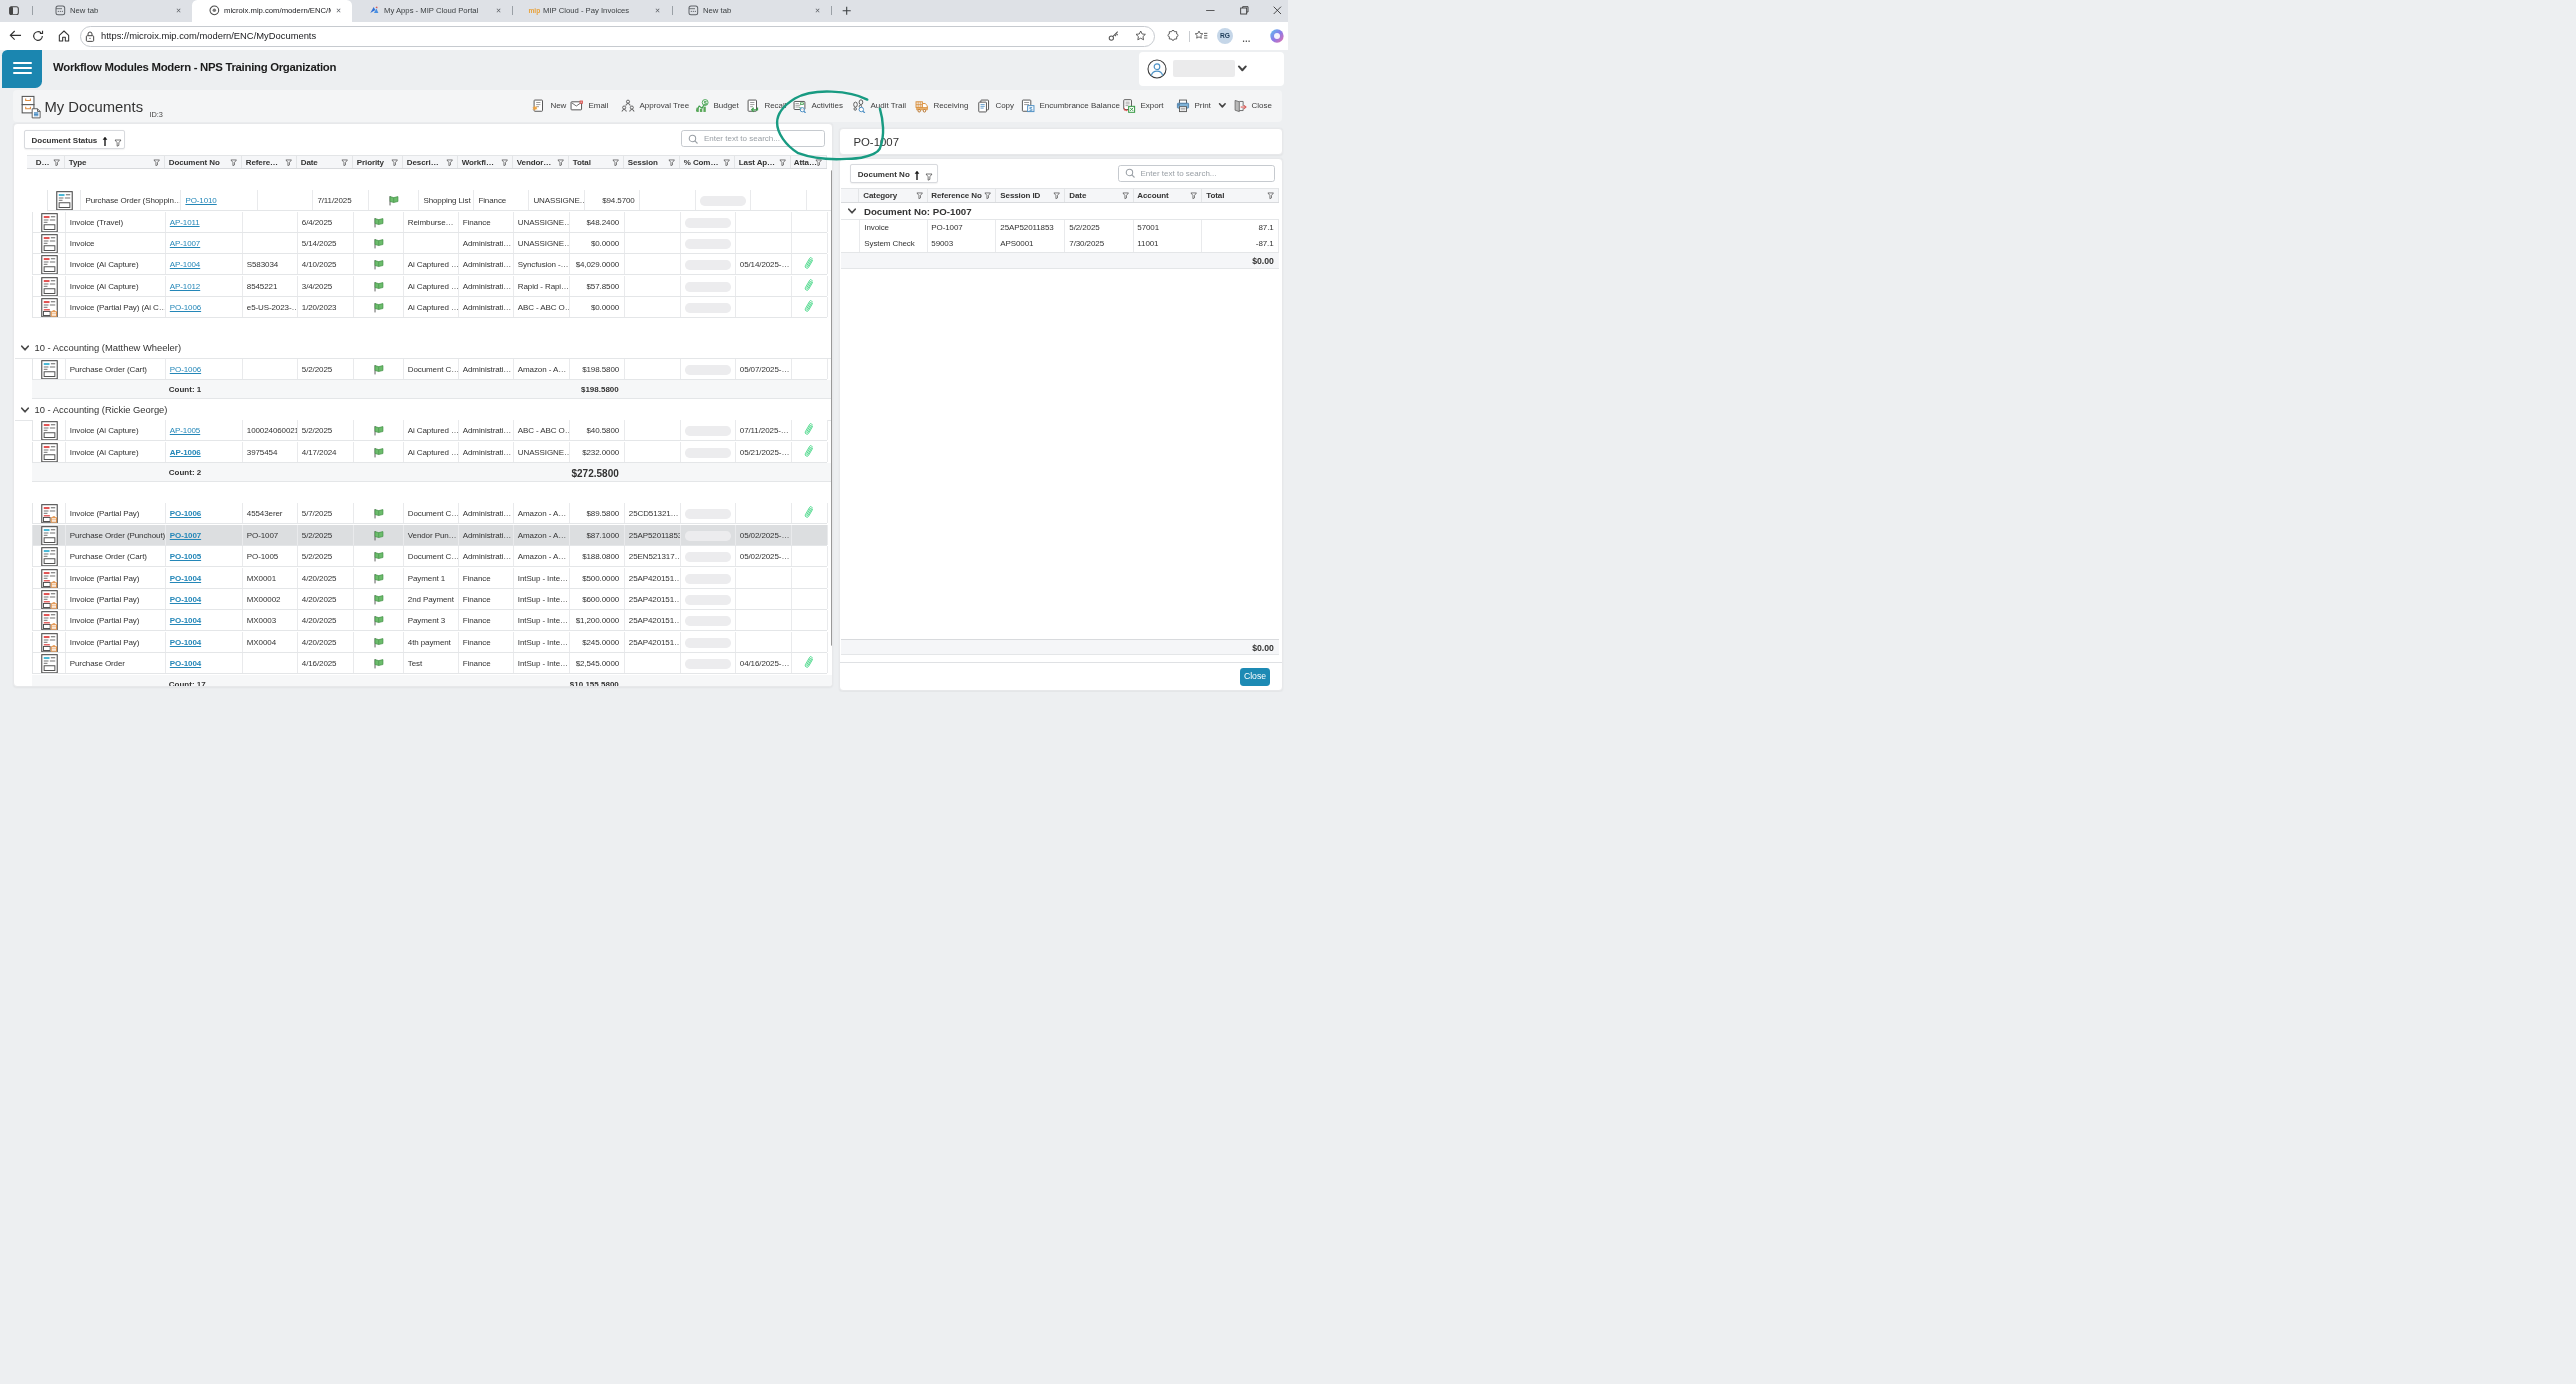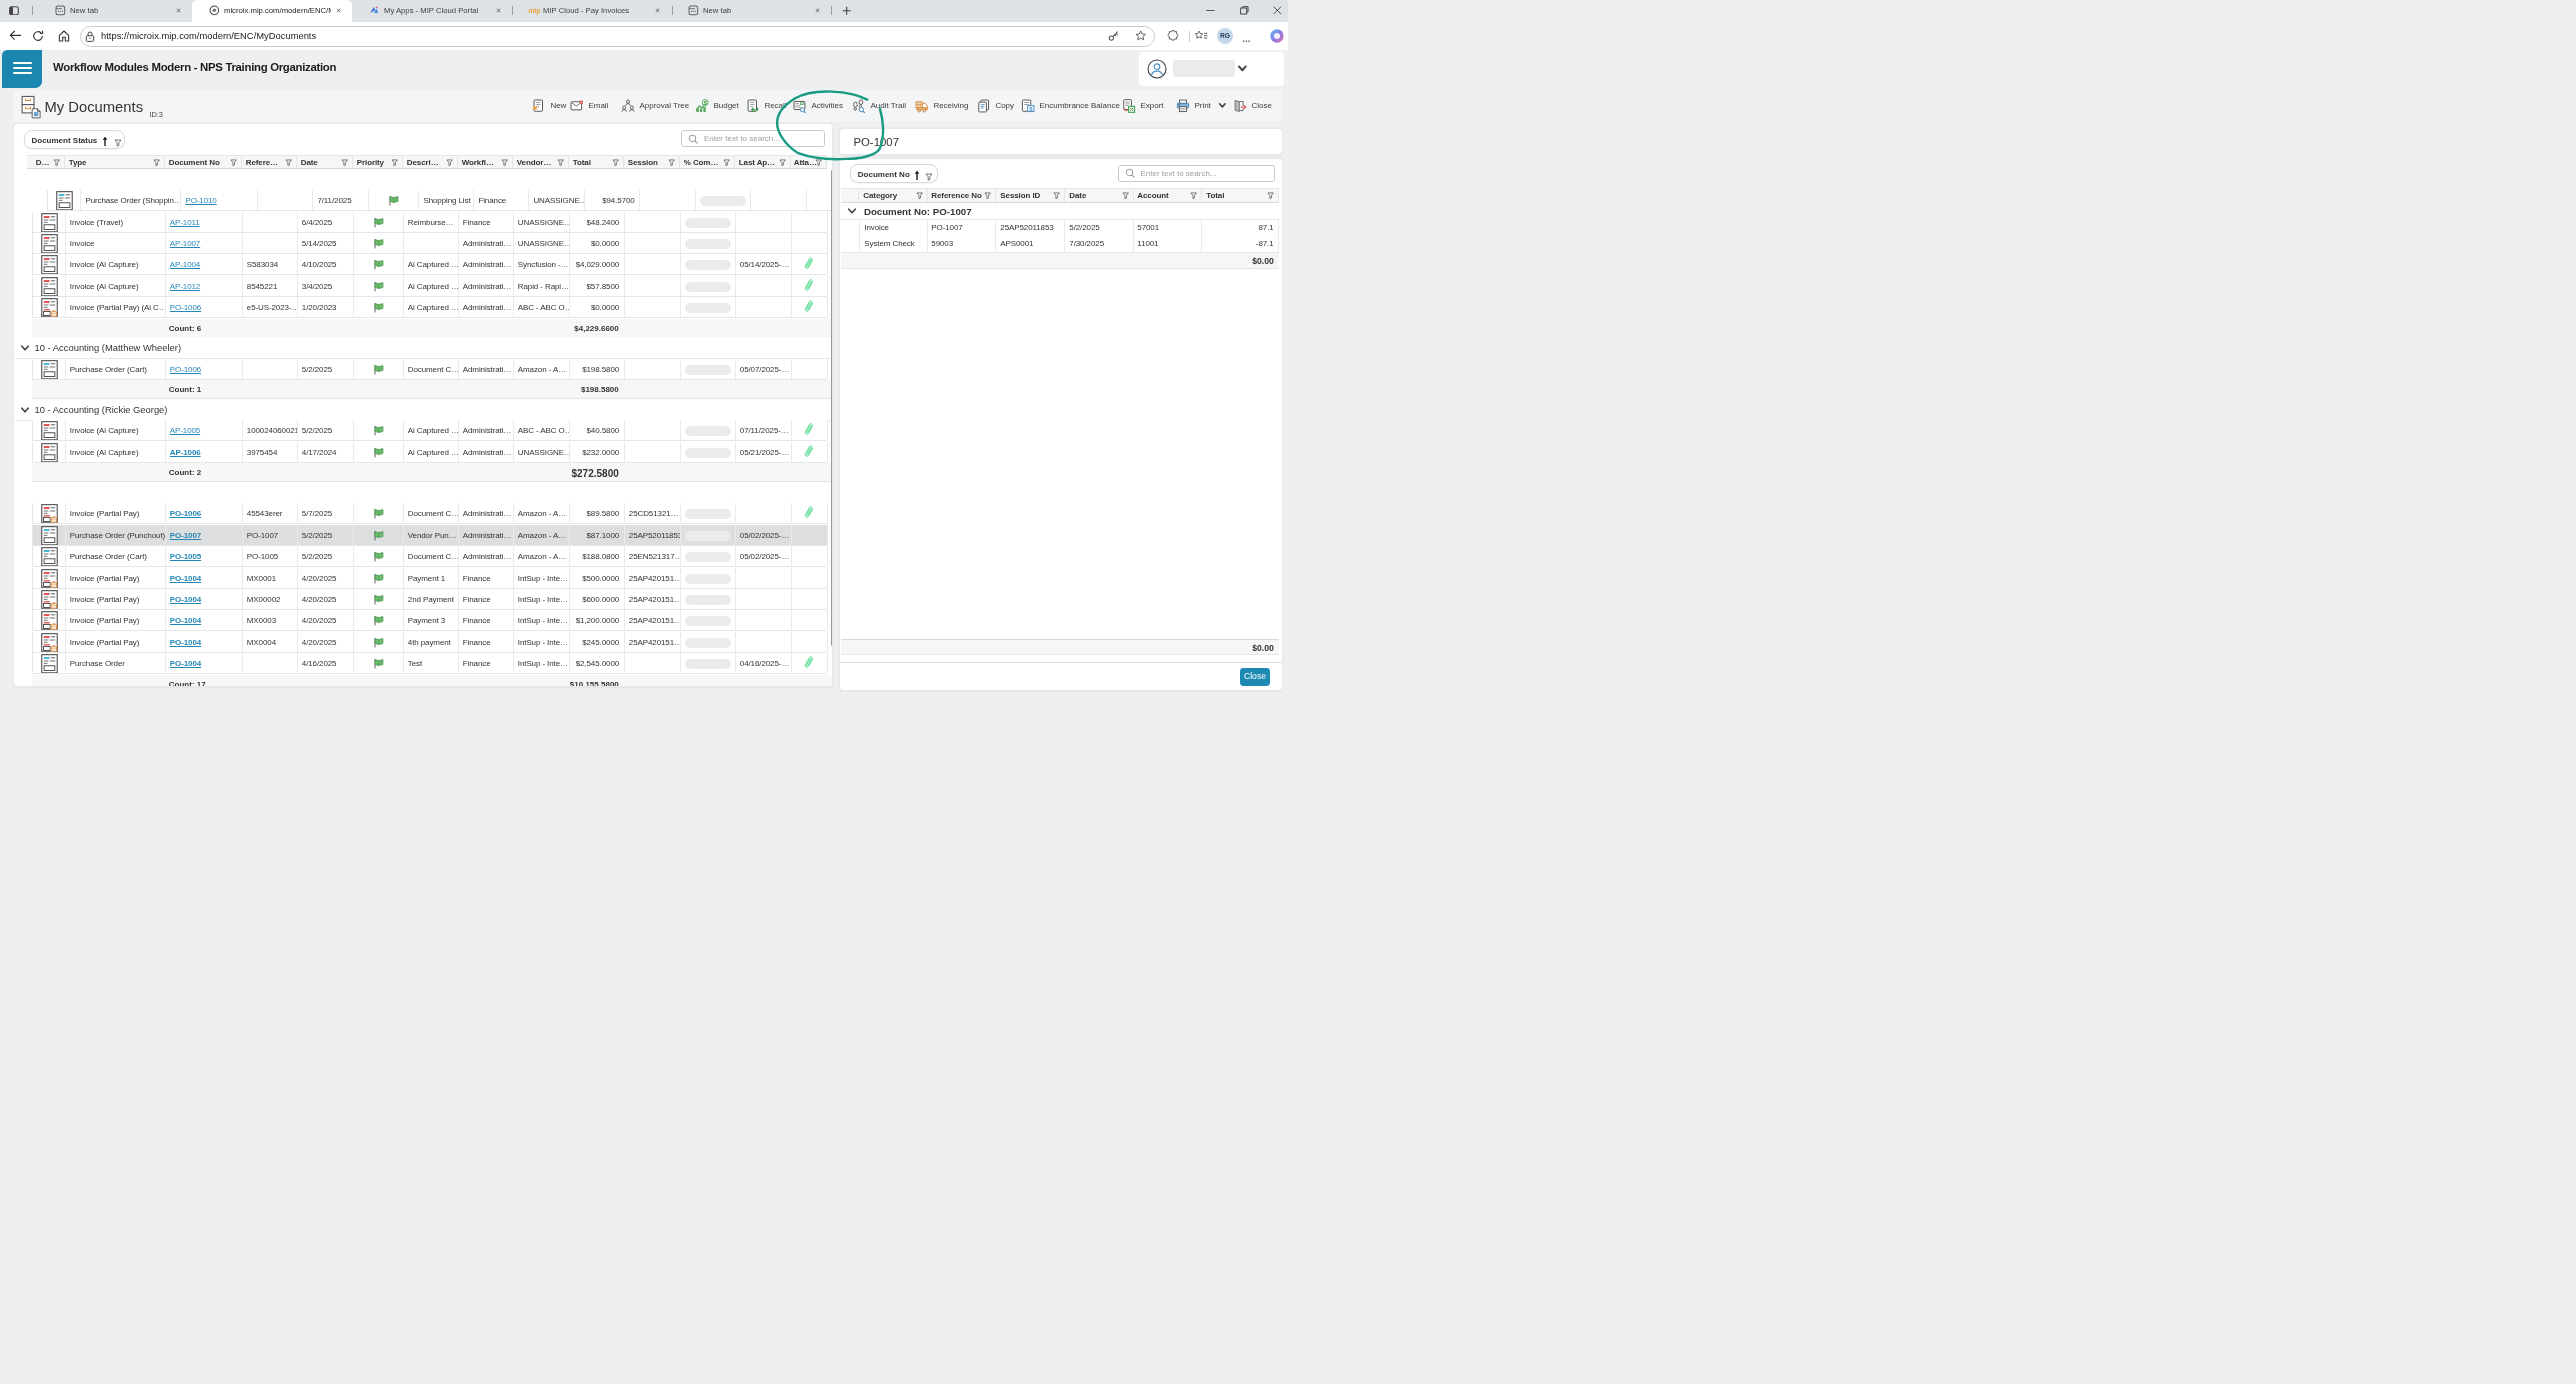--- a/index.html
+++ b/index.html
@@ -17,21 +17,21 @@
 #hamburger .l { position:absolute; left:10.7px; width:19px; height:2px; background:#fff; border-radius:1.3px; }
 #apptitle { position:absolute; left:53px; top:61px; font-size:11.4px; font-weight:bold; color:#1b1b1b; letter-spacing:-0.3px; }
 #avatarbox { position:absolute; left:1139px; top:52px; width:145px; height:34px; background:#fff; border-radius:4px; }
 #toolcard { position:absolute; left:13.4px; top:90px; width:1269px; height:32px; background:#f4f5f6; border-radius:4px; }
 .titem { position:absolute; top:0; height:32px; font-size:8px; color:#3d3d3d; white-space:nowrap; }
 .titem > svg { position:absolute; left:0; top:8.7px; }
 .titem .lbl { position:absolute; left:18px; top:11.4px; }
 #leftpanel { position:absolute; left:13.4px; top:123px; width:820px; height:564px; background:#fff; border-radius:4px; border:0.7px solid #e7e8ea; overflow:hidden; box-shadow:0 0.7px 2px rgba(0,0,0,.05); }
 #rtitle { position:absolute; left:839px; top:128px; width:444px; height:27px; background:#fff; border-radius:4px; border:0.7px solid #e7e8ea; box-shadow:0 0.7px 2px rgba(0,0,0,.05); }
 #rmain { position:absolute; left:839px; top:158px; width:444px; height:533px; background:#fff; border-radius:4px; border:0.7px solid #e7e8ea; overflow:hidden; box-shadow:0 0.7px 2px rgba(0,0,0,.05); }
-.chip { position:absolute; height:19px; background:#fff; border:0.7px solid #d8dade; border-radius:8px; box-shadow:0 0.7px 1.3px rgba(0,0,0,.06); }
+.chip { position:absolute; height:19px; background:#fff; border:0.7px solid #d8dade; border-radius:2px; box-shadow:0 0.7px 1.3px rgba(0,0,0,.06); }
 .chip span { font-size:8px; font-weight:bold; color:#333; }
 .sbox { position:absolute; height:17.4px; background:#fff; border:0.7px solid #c6cacf; border-radius:2.7px; }
 .sbox .ph { position:absolute; left:21.5px; top:3.4px; font-size:8px; color:#9aa0a6; }
 .gh { font-weight:bold; font-size:8px; color:#333; background:#f5f6f8; }
 .cell { position:absolute; top:0; height:100%; overflow:hidden; white-space:nowrap; font-size:8px; letter-spacing:-0.1px; color:#333; }
 .cell.bl { border-right:0.7px solid #e9eaec; }
 .cell.hb { border-right:0.7px solid #e3e5e7; }
 .ct { position:absolute; left:4px; top:6px; }
 .hct { top:2px !important; }
 .link { color:#2487b8; text-decoration:underline; }
@@ -755,24 +755,20 @@
       </div>
       <div class="cell bl" style="left:703px;width:56px">
         <span class="ct"></span>
       </div>
       <div class="cell bl" style="left:758px;width:37px">
         <div style="position:absolute;left:13.4px;top:3.4px"><svg width="10.7" height="14" viewBox="0 0 17 22">
             <path d="M13.5 5.5 L7.2 16.5 a2.9 2.9 0 0 1 -5.0 -2.9 L9.0 1.9 a2.0 2.0 0 0 1 3.5 2.0 L6.2 14.8 a1.0 1.0 0 0 1 -1.8 -1.0 L10.2 3.6" fill="none" stroke="#3fd582" stroke-width="1.4" stroke-linecap="round"></path>
           </svg></div>
       </div>
     </div>
-    <div style="position:absolute;left:17.4px;top:195px;width:802px;height:19px;background:#f6f7f8;border-bottom:0.7px solid #e4e6e8">
-      <span style="position:absolute;left:137px;top:4.7px;font-size:8px;font-weight:bold;color:#333">Count: 6</span>
-      <span style="position:absolute;left:587px;top:4.7px;font-size:8px;font-weight:bold;color:#333;transform:translateX(-100%)">$4,229.6600</span>
-    </div>
     <div style="position:absolute;left:0.7px;top:213px;width:818px;height:21.5px;background:#fff;border-bottom:0.7px solid #e4e6e8">
       <div style="position:absolute;left:4.7px;top:5.7px"><svg width="10" height="10" viewBox="0 0 14 14" style="flex:none">
           <path d="M2.5 4.5 L7 9.5 L11.5 4.5" fill="none" stroke="#4a4a4a" stroke-width="2.4" stroke-linecap="round" stroke-linejoin="round"></path>
         </svg></div>
       <span style="position:absolute;left:19.5px;top:5px;font-size:9.4px;color:#333">10 - Accounting (Matthew Wheeler)</span>
     </div>
     <div style="position:absolute;left:17.4px;top:235px;width:795px;height:21.4px;background:#fff;border-bottom:0.7px solid #e4e6e8;border-left:0.7px solid #e4e6e8">
       <div class="cell bl" style="left:0px;width:33px">
         <div style="position:absolute;left:8px;top:1px"><svg width="17" height="19.5" viewBox="0 0 25 29">
             <rect x="1" y="1" width="23" height="27" fill="#fff" stroke="#4a4a4a" stroke-width="1.6"></rect>

